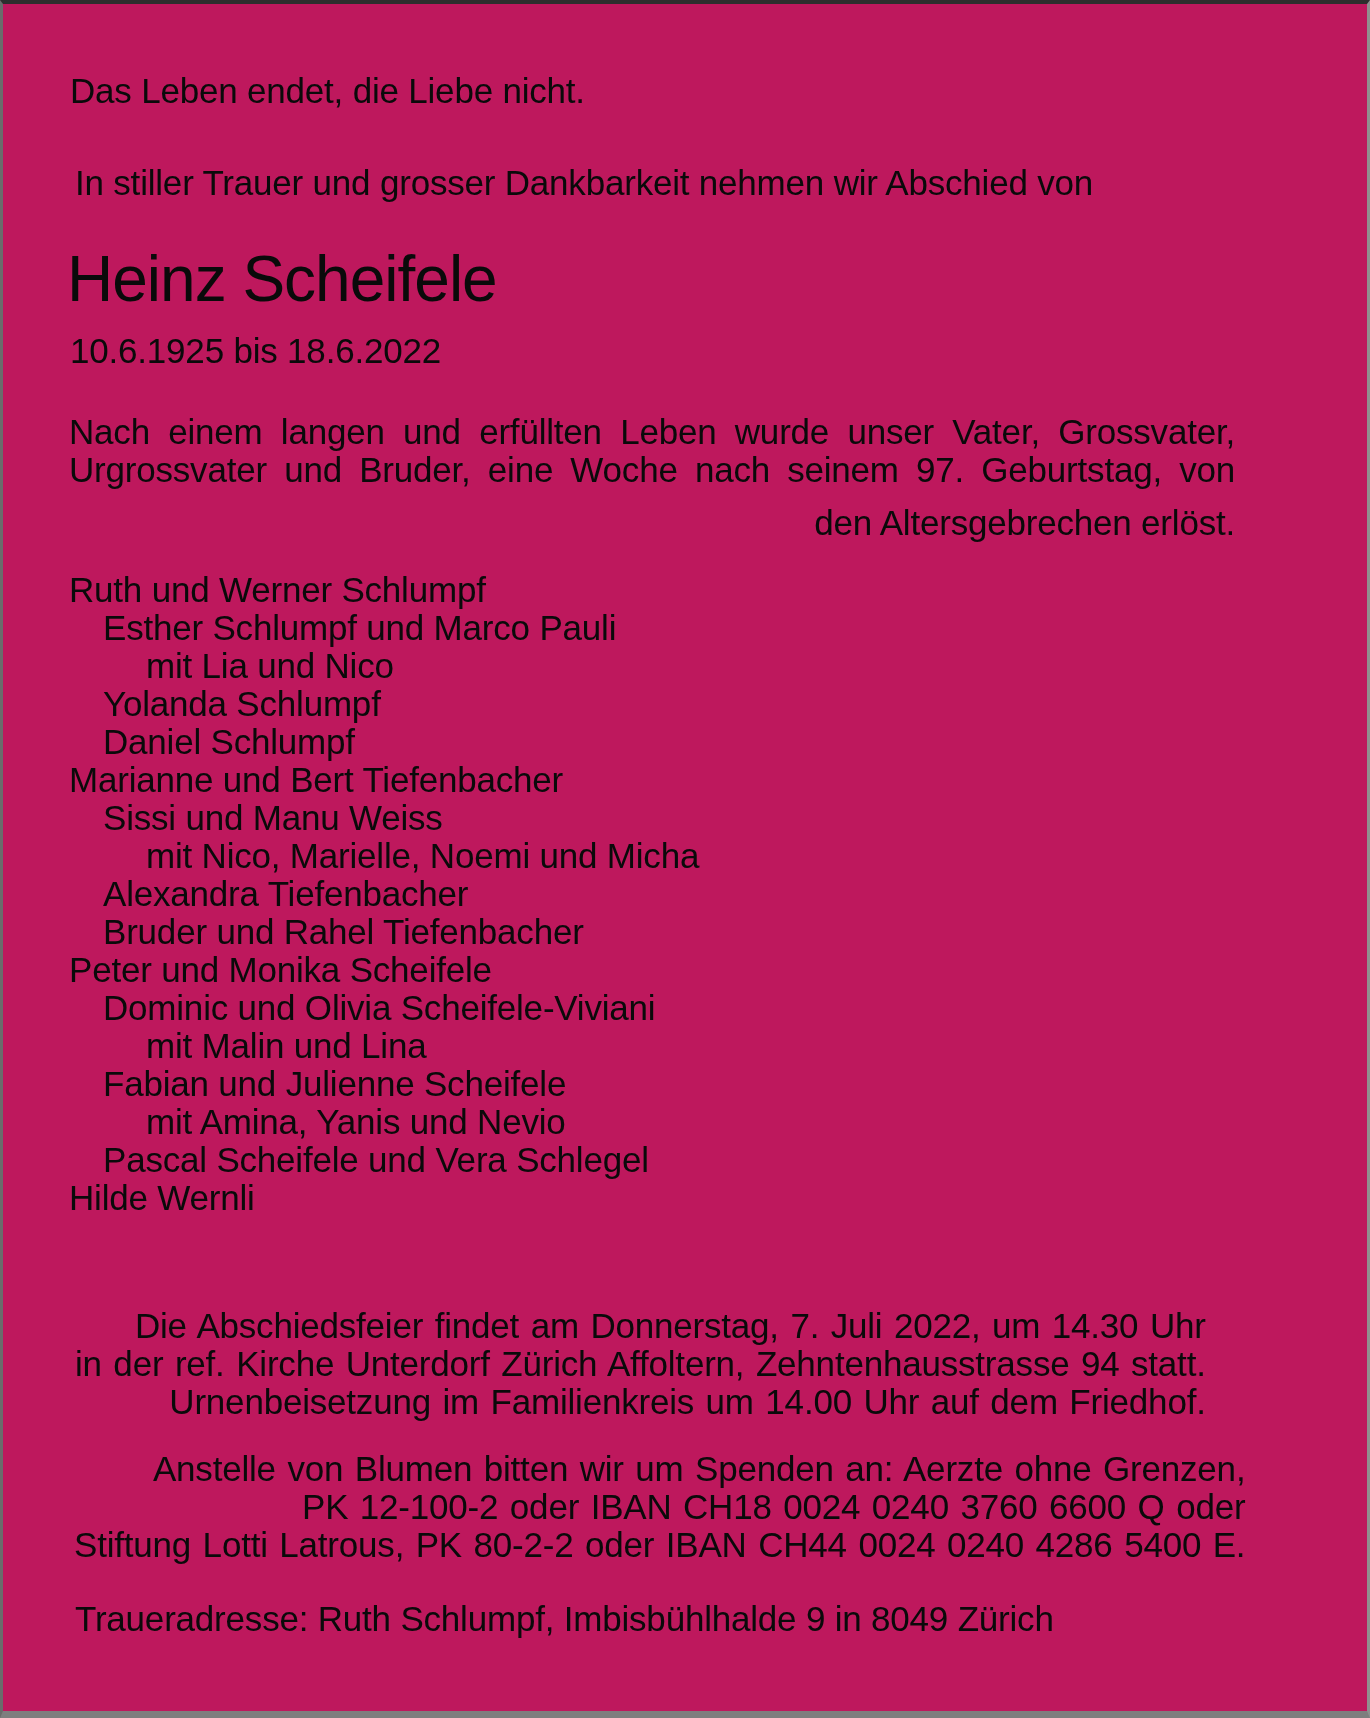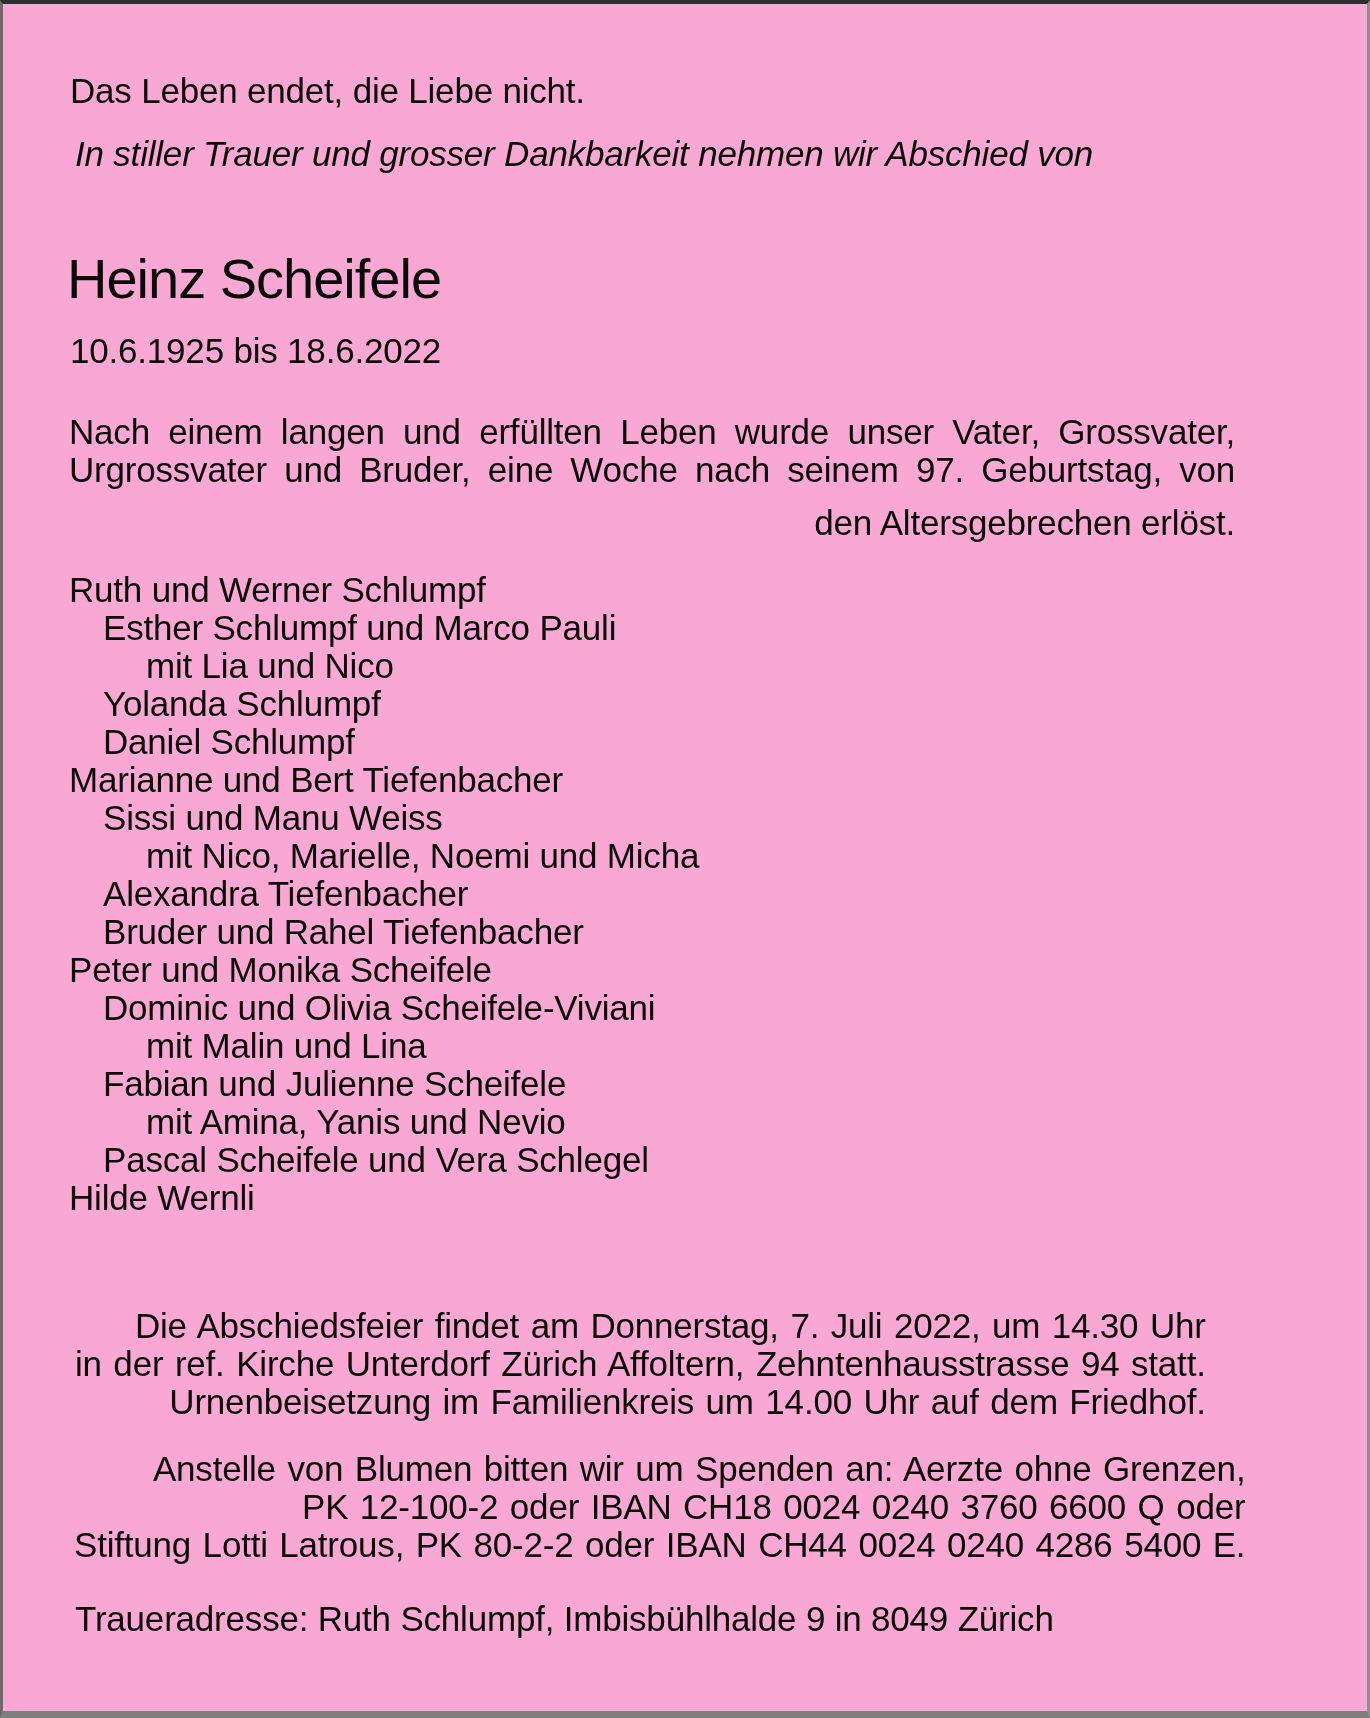--- a/index.html
+++ b/index.html
@@ -6,39 +6,39 @@
   html, body {
     margin: 0;
     padding: 0;
     background: #ffffff;
   }
   .page {
     position: relative;
     width: 1370px;
     height: 1718px;
     box-sizing: border-box;
-    background: #f9a8d4;
+    background: #be185d;
     border-top: 4px solid #2e2e2e;
     border-left: 3px solid #6b6b6b;
     border-right: 3px solid #8f8f8f;
     border-bottom: 7px solid #7e7e7e;
     overflow: hidden;
     font-family: "Liberation Sans", "DejaVu Sans", sans-serif;
     font-stretch: semi-condensed;
     color: #0a0a0a;
     font-size: 35px;
     line-height: 38px;
     letter-spacing: -0.2px;
   }
   .abs { position: absolute; }
   .nowrap { white-space: nowrap; }
 
   .title {
     margin: 0;
-    font-size: 56px;
+    font-size: 64px;
     line-height: 88px;
     font-weight: 400;
     letter-spacing: -1px;
     white-space: nowrap;
   }
   .obituary { width: 1166px; }
   .obituary .jline {
     text-align: justify;
     text-align-last: justify;
   }
@@ -53,21 +53,21 @@
   .ceremony .cline,
   .donations .dline { white-space: nowrap; word-spacing: 2px; text-align: right; }
 </style>
 </head>
 <body>
 
 <div class="page">
 
   <div class="abs nowrap" style="top:68px; left:67px;">Das Leben endet, die Liebe nicht.</div>
 
-  <div class="abs nowrap" style="top:131px; left:72px;font-style:italic;">In stiller Trauer und grosser Dankbarkeit nehmen wir Abschied von</div>
+  <div class="abs nowrap" style="top:160px; left:72px;">In stiller Trauer und grosser Dankbarkeit nehmen wir Abschied von</div>
 
   <h1 class="abs title" style="top:231px; left:64px;">Heinz Scheifele</h1>
 
   <div class="abs nowrap" style="top:328px; left:67px;">10.6.1925 bis 18.6.2022</div>
 
   <div class="abs obituary" style="top:409px; left:66px;">
     <div class="jline">Nach einem langen und erfüllten Leben wurde unser Vater, Grossvater,</div>
     <div class="jline">Urgrossvater und Bruder, eine Woche nach seinem 97. Geburtstag, von</div>
     <div class="lline">den Altersgebrechen erlöst.</div>
   </div>

